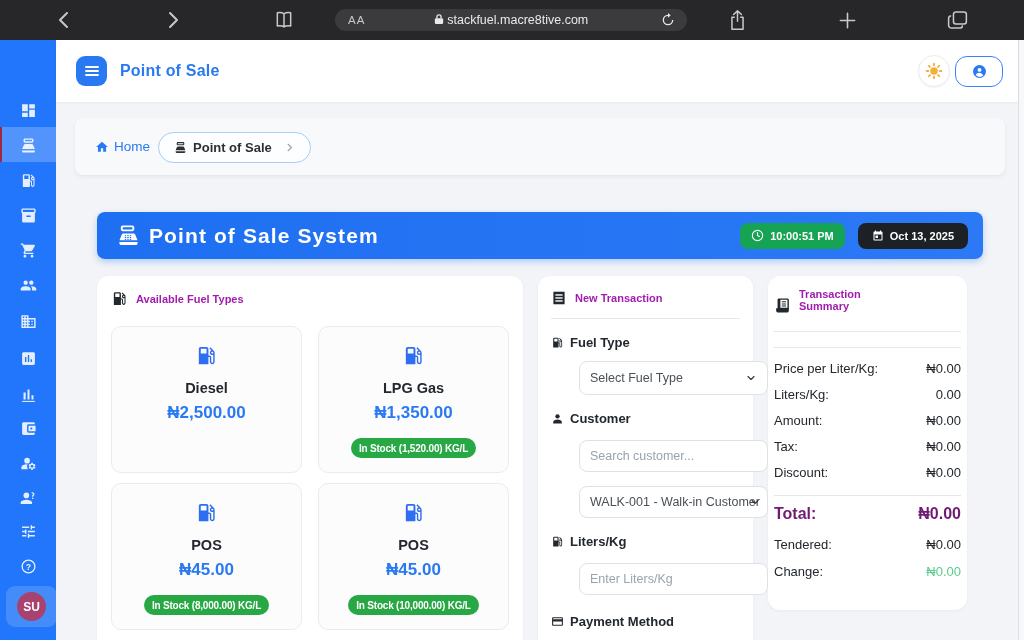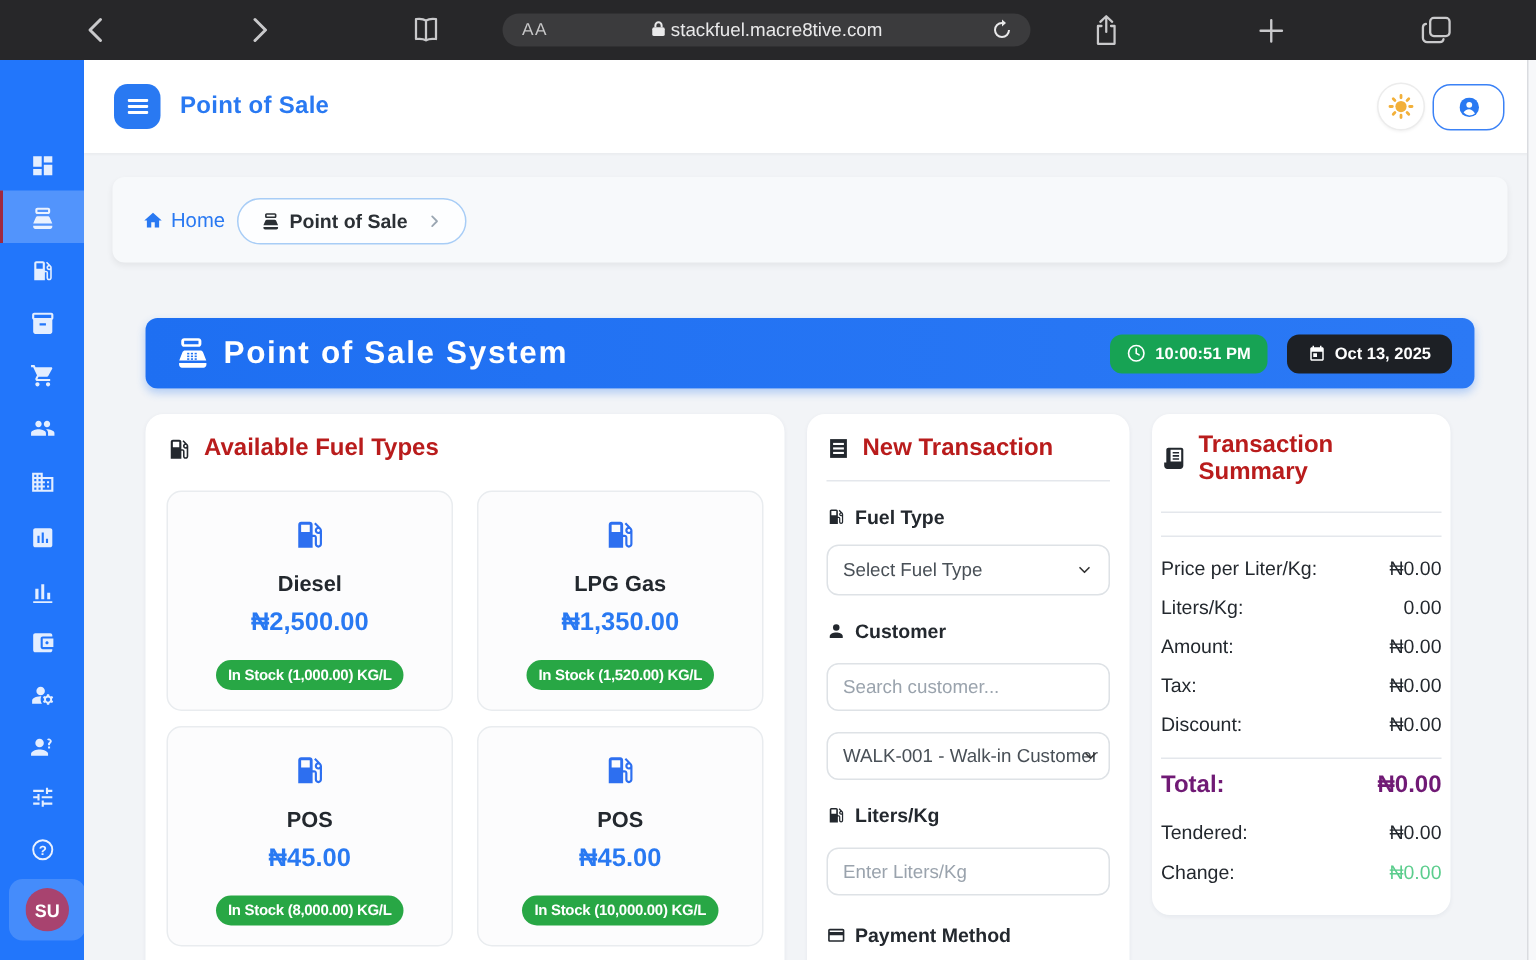--- a/index.html
+++ b/index.html
@@ -40,34 +40,34 @@
 .tpill { height:26px; border-radius:8px; display:flex; align-items:center; gap:6px; padding:0 11px;
   color:#fff; font-size:11px; font-weight:bold; }
 .tpill.green { background:#17a354; margin-left:auto; }
 .tpill.dark { background:#1d2025; margin:0 15px 0 13px; padding:0 14px; }
 
 .cols { margin:17px 41px 0; display:flex; gap:15px; align-items:flex-start; }
 .card { background:#fff; border-radius:12px; box-shadow:0 1px 3px rgba(20,40,80,.05); }
 .leftcard { width:426px; height:400px; padding:14px 14px; }
 .midcard  { width:215px; height:400px; padding:14px 13px; }
 .rightcard{ width:199px; height:334px; padding:12px 6px; }
-.sect-title { display:flex; align-items:center; gap:8px; font-size:16px; font-weight:600; color:#b91c1c; }
+.sect-title { display:flex; align-items:center; gap:8px; font-size:11px; font-weight:600; color:#a21caf; }
 hr.div { border:none; border-top:1px solid #e4e7ec; }
 
 .fuelgrid { margin-top:19px; display:grid; grid-template-columns:1fr 1fr; gap:10px 16px; }
 .fuelcard { height:147px; background:#fcfcfd; border:1px solid #e9ecef; border-radius:10px;
   text-align:center; padding-top:15px; }
 .fuelcard .nm { font-size:14.5px; font-weight:bold; color:#23282e; margin-top:7px; }
 .fuelcard .pr { font-size:17px; font-weight:bold; color:#2979f2; margin-top:7px; }
 .stock { display:inline-block; margin-top:15px; background:#28a745; color:#fff; font-size:10px;
   font-weight:bold; border-radius:11px; padding:4.5px 8px; letter-spacing:-.2px;}
 
 .flabel { display:flex; align-items:center; gap:6px; font-size:13px; font-weight:bold; color:#23282e; }
 .finput { width:100%; border:1px solid #dee2e6; border-radius:8px; background:#fff; display:flex;
-  align-items:center; padding:15px 10px; font-size:12.5px; color:#495057; position:relative; }
+  align-items:center; padding:15px 10px; font-size:12.5px; color:#495057; position:relative;margin-left:28px; }
 .finput .ph { color:#9aa3ad; }
 
 .srow { display:flex; justify-content:space-between; font-size:13px; color:#23282e; }
 .srow b { font-weight:normal; }
 .srow.total { font-size:16px; font-weight:bold; color:#701a75; }
 .srow.total b { font-weight:bold; }
 .pump { width:23px; height:27px; fill:#2d6ff0; }
 .chev { position:absolute; right:10px; top:50%; transform:translateY(-50%); }
 </style>
 </head>
@@ -258,21 +258,21 @@
           </svg>Oct 13, 2025</div>
     </div>
     <div class="cols">
       <div class="card leftcard">
         <div class="sect-title"><svg width="17" height="17" viewBox="0 0 24 24" fill="#23282e">
               <path d="M19.77 7.23l.01-.01-3.72-3.72L15 4.56l2.11 2.11c-.94.36-1.61 1.26-1.61 2.33 0 1.38 1.12 2.5 2.5 2.5.36 0 .69-.08 1-.21v7.21c0 .55-.45 1-1 1s-1-.45-1-1V14c0-1.1-.9-2-2-2h-1V5c0-1.1-.9-2-2-2H6c-1.1 0-2 .9-2 2v16h10v-7.5h1.5v5c0 1.38 1.12 2.5 2.5 2.5s2.5-1.12 2.5-2.5V9c0-.69-.28-1.32-.73-1.77zM12 10H6V5h6v5zm6 0c-.55 0-1-.45-1-1s.45-1 1-1 1 .45 1 1-.45 1-1 1z"></path>
             </svg>Available Fuel Types</div>
         <div class="fuelgrid">
           <div class="fuelcard"><svg class="pump" viewBox="0 0 24 24">
                 <path d="M19.77 7.23l.01-.01-3.72-3.72L15 4.56l2.11 2.11c-.94.36-1.61 1.26-1.61 2.33 0 1.38 1.12 2.5 2.5 2.5.36 0 .69-.08 1-.21v7.21c0 .55-.45 1-1 1s-1-.45-1-1V14c0-1.1-.9-2-2-2h-1V5c0-1.1-.9-2-2-2H6c-1.1 0-2 .9-2 2v16h10v-7.5h1.5v5c0 1.38 1.12 2.5 2.5 2.5s2.5-1.12 2.5-2.5V9c0-.69-.28-1.32-.73-1.77zM12 10H6V5h6v5zm6 0c-.55 0-1-.45-1-1s.45-1 1-1 1 .45 1 1-.45 1-1 1z"></path>
-              </svg><div class="nm">Diesel</div><div class="pr">₦2,500.00</div><div><span class="stock">In Stock (1,000.00) KG/L</span></div></div>
+              </svg><div class="nm">Diesel</div><div class="pr">₦2,500.00</div></div>
           <div class="fuelcard"><svg class="pump" viewBox="0 0 24 24">
                 <path d="M19.77 7.23l.01-.01-3.72-3.72L15 4.56l2.11 2.11c-.94.36-1.61 1.26-1.61 2.33 0 1.38 1.12 2.5 2.5 2.5.36 0 .69-.08 1-.21v7.21c0 .55-.45 1-1 1s-1-.45-1-1V14c0-1.1-.9-2-2-2h-1V5c0-1.1-.9-2-2-2H6c-1.1 0-2 .9-2 2v16h10v-7.5h1.5v5c0 1.38 1.12 2.5 2.5 2.5s2.5-1.12 2.5-2.5V9c0-.69-.28-1.32-.73-1.77zM12 10H6V5h6v5zm6 0c-.55 0-1-.45-1-1s.45-1 1-1 1 .45 1 1-.45 1-1 1z"></path>
               </svg><div class="nm">LPG Gas</div><div class="pr">₦1,350.00</div><div><span class="stock">In Stock (1,520.00) KG/L</span></div></div>
           <div class="fuelcard"><svg class="pump" viewBox="0 0 24 24">
                 <path d="M19.77 7.23l.01-.01-3.72-3.72L15 4.56l2.11 2.11c-.94.36-1.61 1.26-1.61 2.33 0 1.38 1.12 2.5 2.5 2.5.36 0 .69-.08 1-.21v7.21c0 .55-.45 1-1 1s-1-.45-1-1V14c0-1.1-.9-2-2-2h-1V5c0-1.1-.9-2-2-2H6c-1.1 0-2 .9-2 2v16h10v-7.5h1.5v5c0 1.38 1.12 2.5 2.5 2.5s2.5-1.12 2.5-2.5V9c0-.69-.28-1.32-.73-1.77zM12 10H6V5h6v5zm6 0c-.55 0-1-.45-1-1s.45-1 1-1 1 .45 1 1-.45 1-1 1z"></path>
               </svg><div class="nm">POS</div><div class="pr">₦45.00</div><div><span class="stock">In Stock (8,000.00) KG/L</span></div></div>
           <div class="fuelcard"><svg class="pump" viewBox="0 0 24 24">
                 <path d="M19.77 7.23l.01-.01-3.72-3.72L15 4.56l2.11 2.11c-.94.36-1.61 1.26-1.61 2.33 0 1.38 1.12 2.5 2.5 2.5.36 0 .69-.08 1-.21v7.21c0 .55-.45 1-1 1s-1-.45-1-1V14c0-1.1-.9-2-2-2h-1V5c0-1.1-.9-2-2-2H6c-1.1 0-2 .9-2 2v16h10v-7.5h1.5v5c0 1.38 1.12 2.5 2.5 2.5s2.5-1.12 2.5-2.5V9c0-.69-.28-1.32-.73-1.77zM12 10H6V5h6v5zm6 0c-.55 0-1-.45-1-1s.45-1 1-1 1 .45 1 1-.45 1-1 1z"></path>
               </svg><div class="nm">POS</div><div class="pr">₦45.00</div><div><span class="stock">In Stock (10,000.00) KG/L</span></div></div>
         </div>

